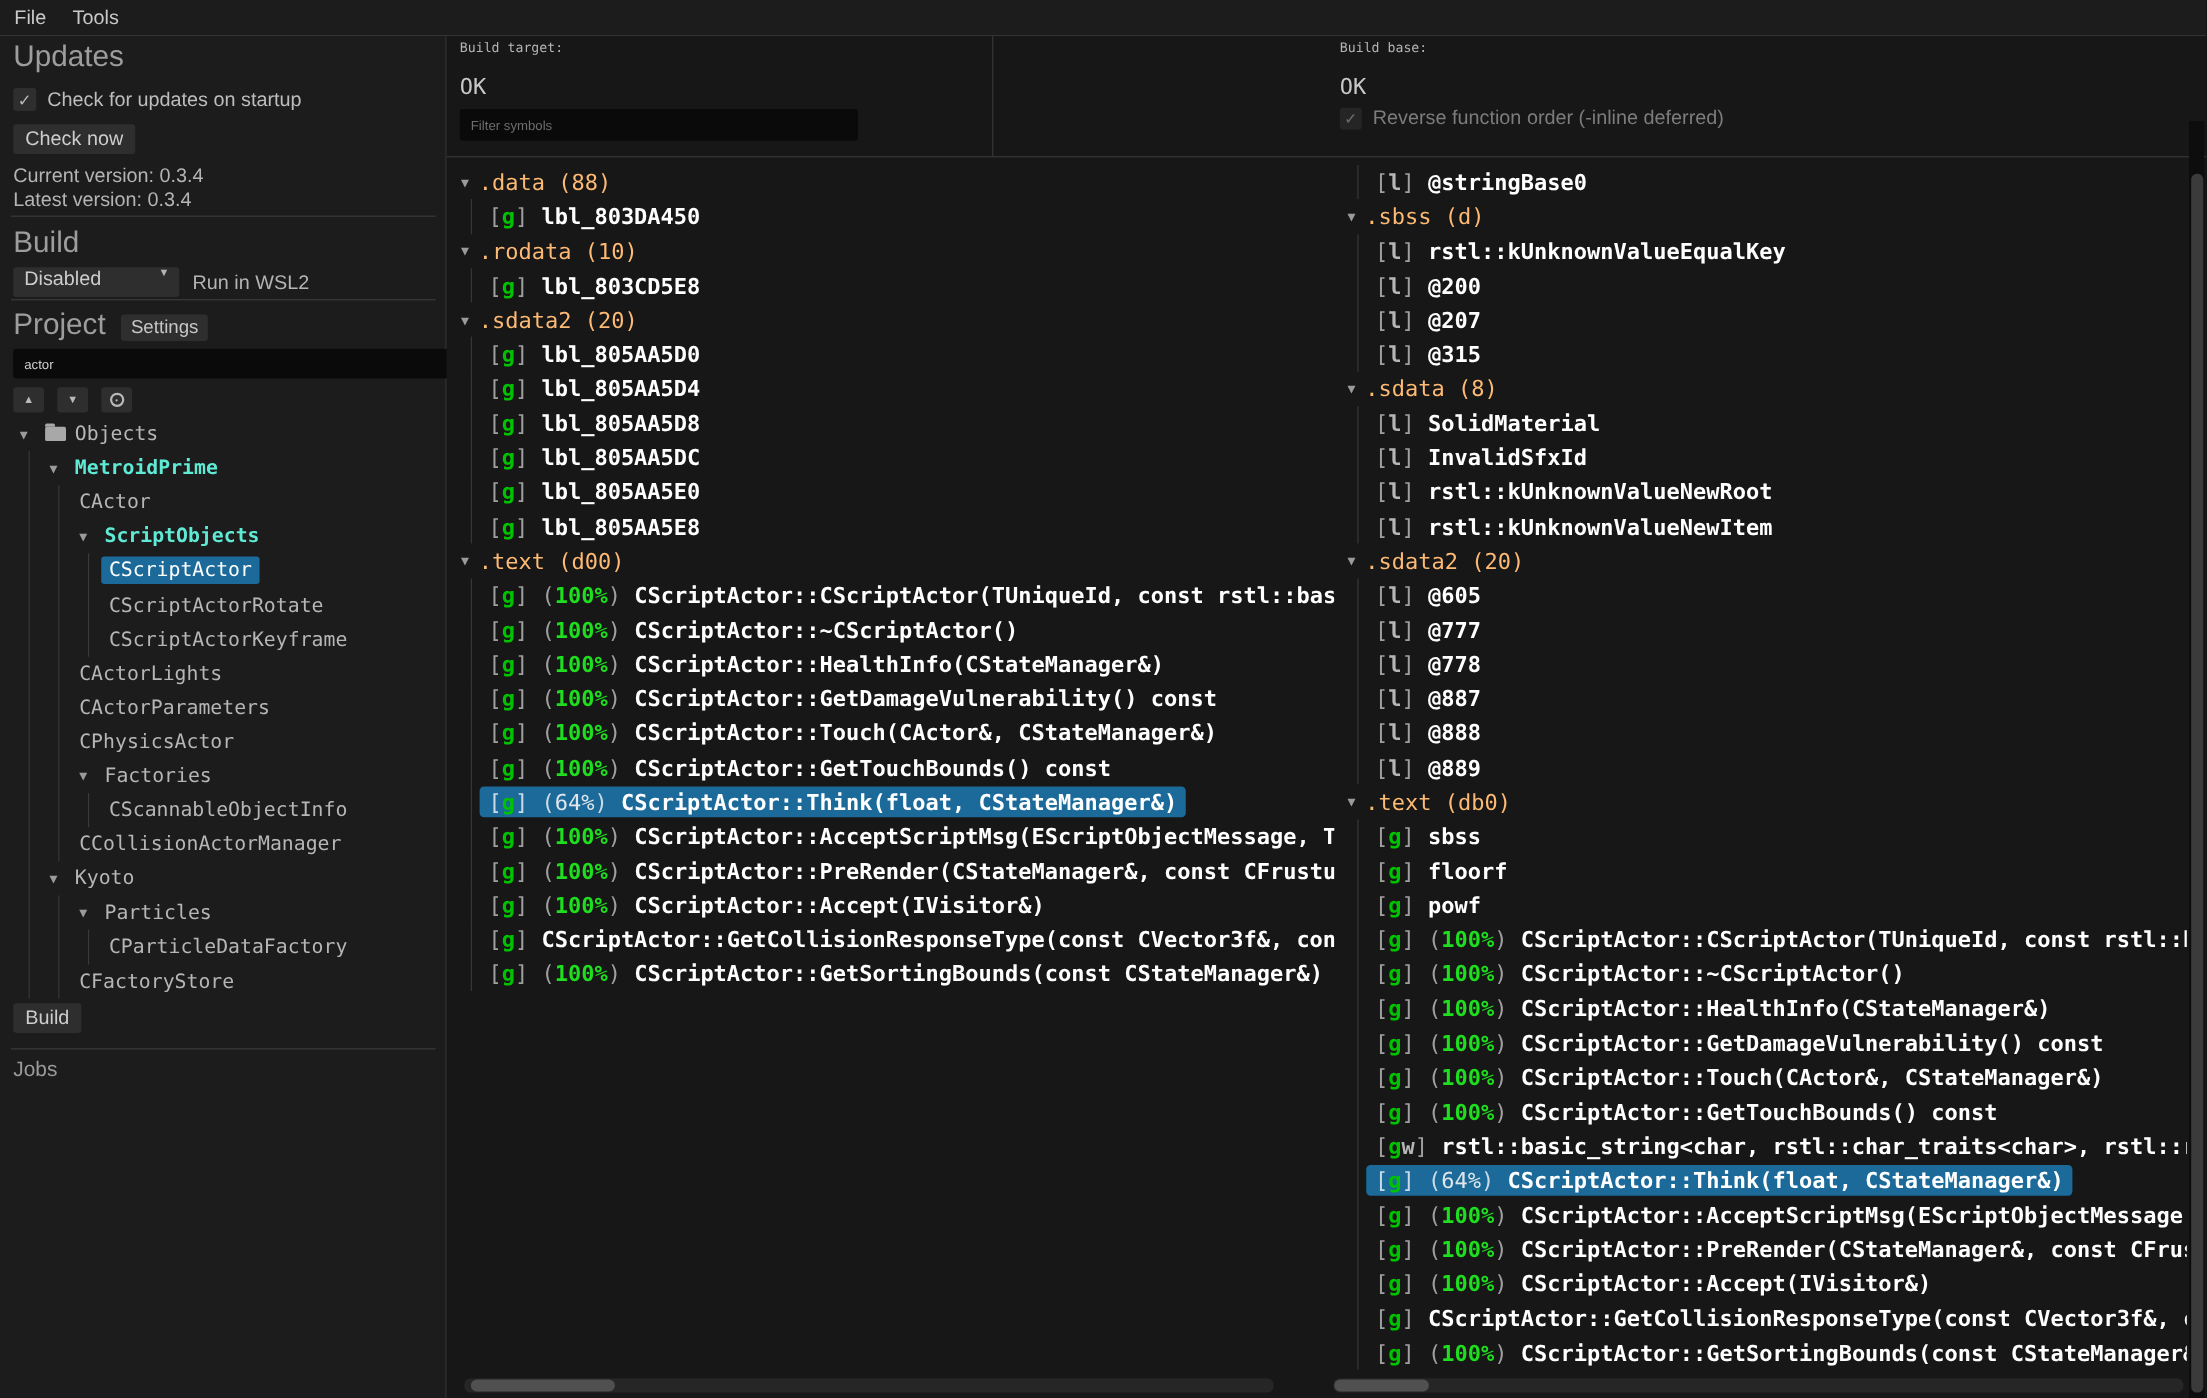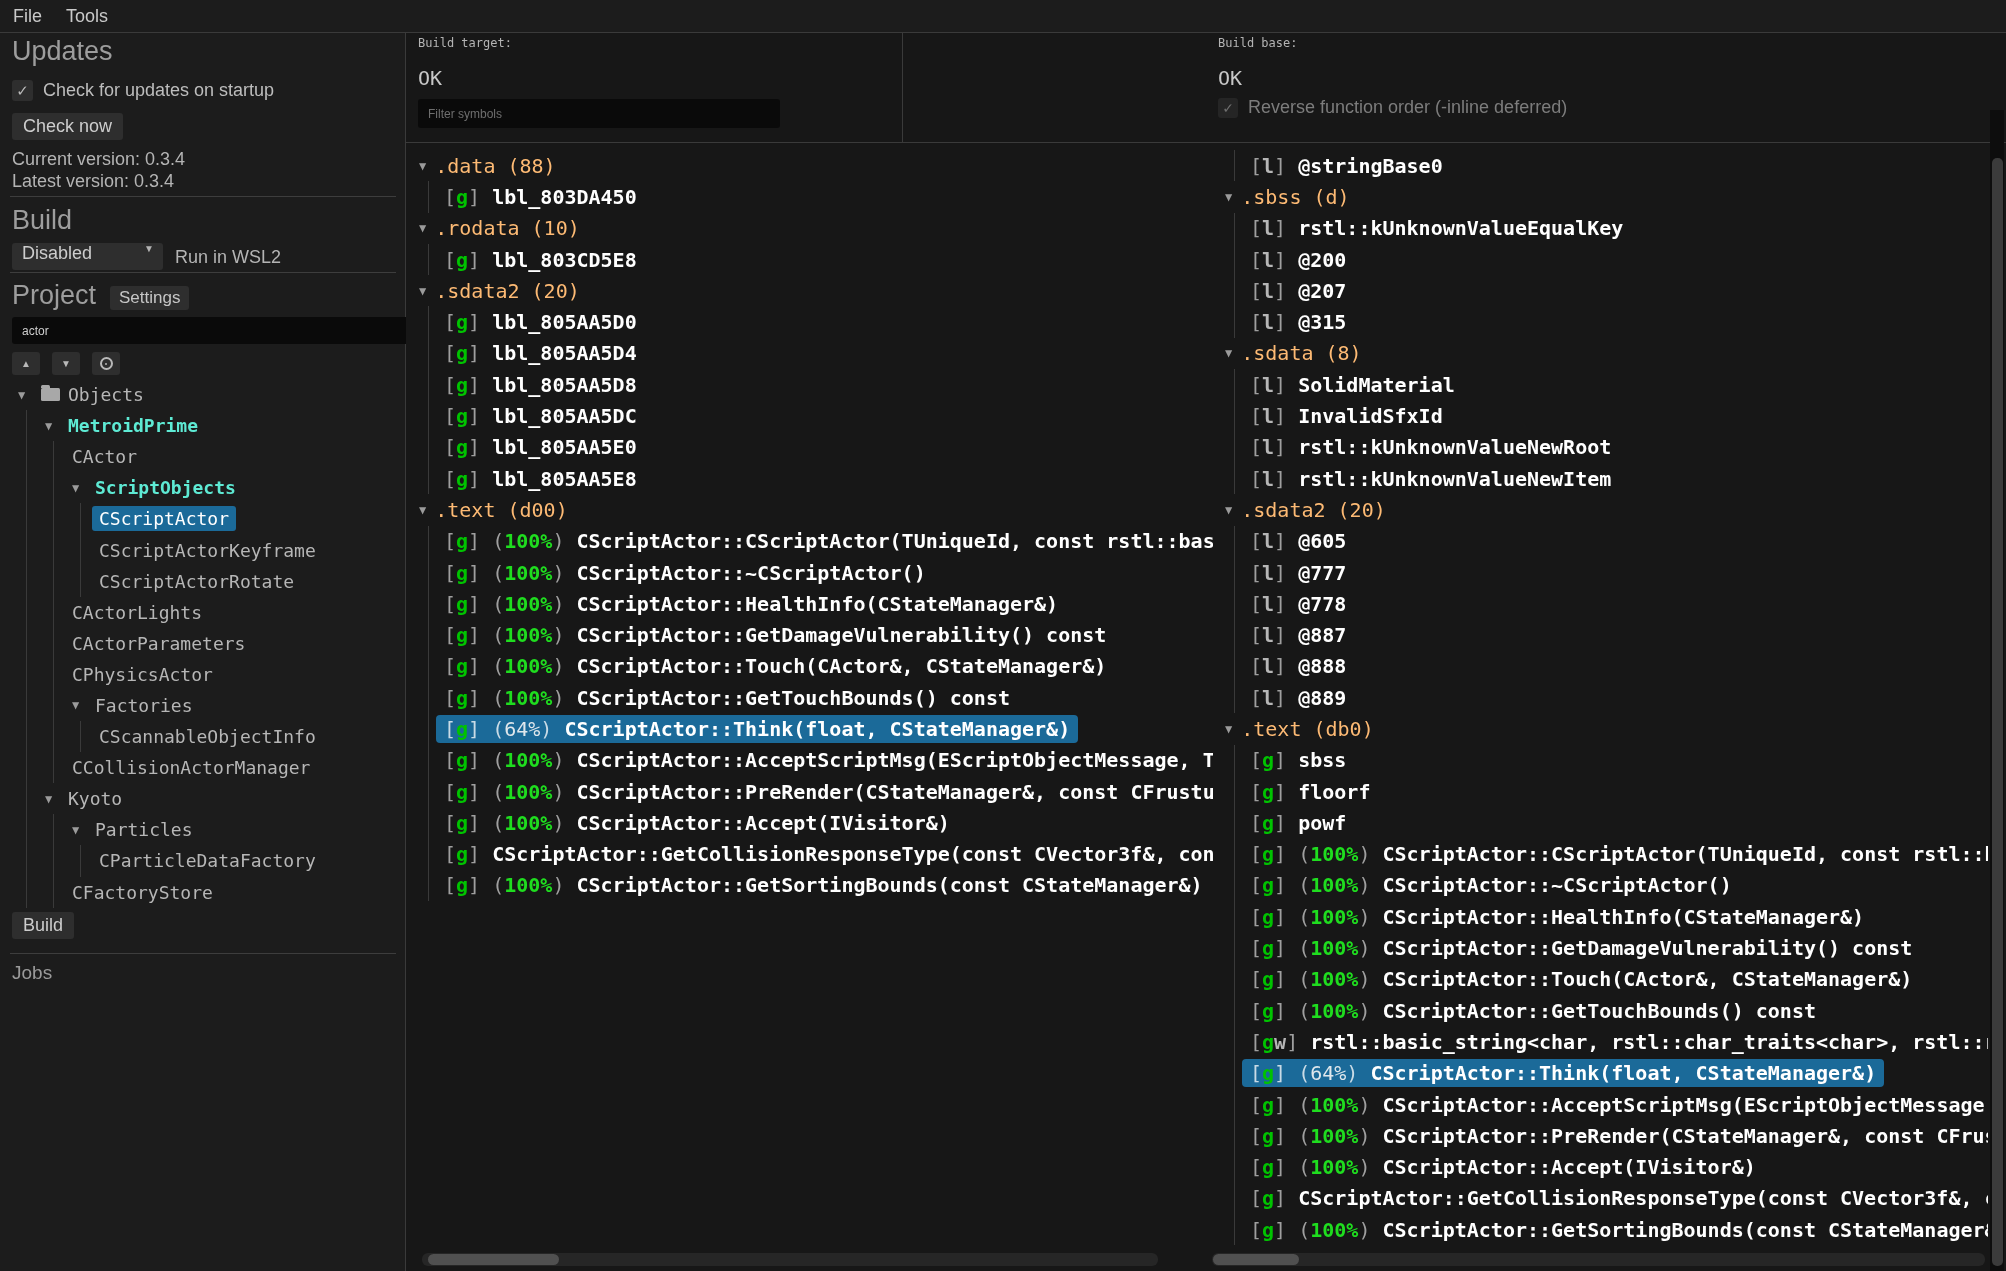--- a/index.html
+++ b/index.html
@@ -145,22 +145,22 @@
           <span class="loc"></span>
         </span>
     </div>
 
     <div id="project-tree">
         <div class="trow"><span class="tarrow">▼</span><span class="tfolder"><i></i></span><span class="tlabel">Objects</span></div>
         <div class="trow"><span class="tspacer line"></span><span class="tarrow">▼</span><span class="tlabel blue">MetroidPrime</span></div>
         <div class="trow"><span class="tspacer line"></span><span class="tspacer line"></span><span class="tlabel">CActor</span></div>
         <div class="trow"><span class="tspacer line"></span><span class="tspacer line"></span><span class="tarrow">▼</span><span class="tlabel blue">ScriptObjects</span></div>
         <div class="trow"><span class="tspacer line"></span><span class="tspacer line"></span><span class="tspacer line"></span><span class="tlabel sel">CScriptActor</span></div>
+        <div class="trow"><span class="tspacer line"></span><span class="tspacer line"></span><span class="tspacer line"></span><span class="tlabel">CScriptActorRotate</span></div>
         <div class="trow"><span class="tspacer line"></span><span class="tspacer line"></span><span class="tspacer line"></span><span class="tlabel">CScriptActorKeyframe</span></div>
-        <div class="trow"><span class="tspacer line"></span><span class="tspacer line"></span><span class="tspacer line"></span><span class="tlabel">CScriptActorRotate</span></div>
         <div class="trow"><span class="tspacer line"></span><span class="tspacer line"></span><span class="tlabel">CActorLights</span></div>
         <div class="trow"><span class="tspacer line"></span><span class="tspacer line"></span><span class="tlabel">CActorParameters</span></div>
         <div class="trow"><span class="tspacer line"></span><span class="tspacer line"></span><span class="tlabel">CPhysicsActor</span></div>
         <div class="trow"><span class="tspacer line"></span><span class="tspacer line"></span><span class="tarrow">▼</span><span class="tlabel">Factories</span></div>
         <div class="trow"><span class="tspacer line"></span><span class="tspacer line"></span><span class="tspacer line"></span><span class="tlabel">CScannableObjectInfo</span></div>
         <div class="trow"><span class="tspacer line"></span><span class="tspacer line"></span><span class="tlabel">CCollisionActorManager</span></div>
         <div class="trow"><span class="tspacer line"></span><span class="tarrow">▼</span><span class="tlabel">Kyoto</span></div>
         <div class="trow"><span class="tspacer line"></span><span class="tspacer line"></span><span class="tarrow">▼</span><span class="tlabel">Particles</span></div>
         <div class="trow"><span class="tspacer line"></span><span class="tspacer line"></span><span class="tspacer line"></span><span class="tlabel">CParticleDataFactory</span></div>
         <div class="trow"><span class="tspacer line"></span><span class="tspacer line"></span><span class="tlabel">CFactoryStore</span></div>

